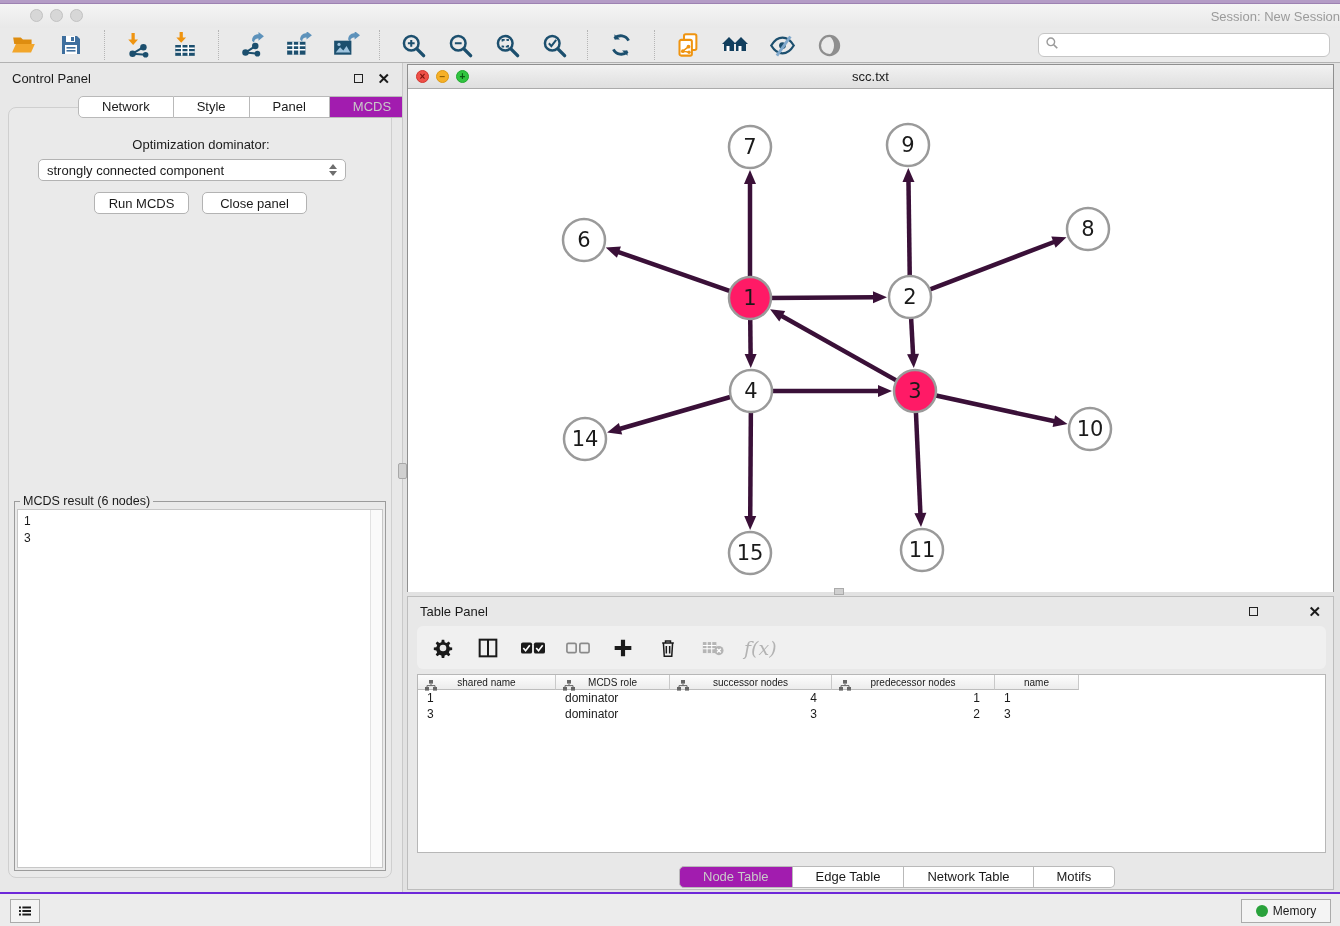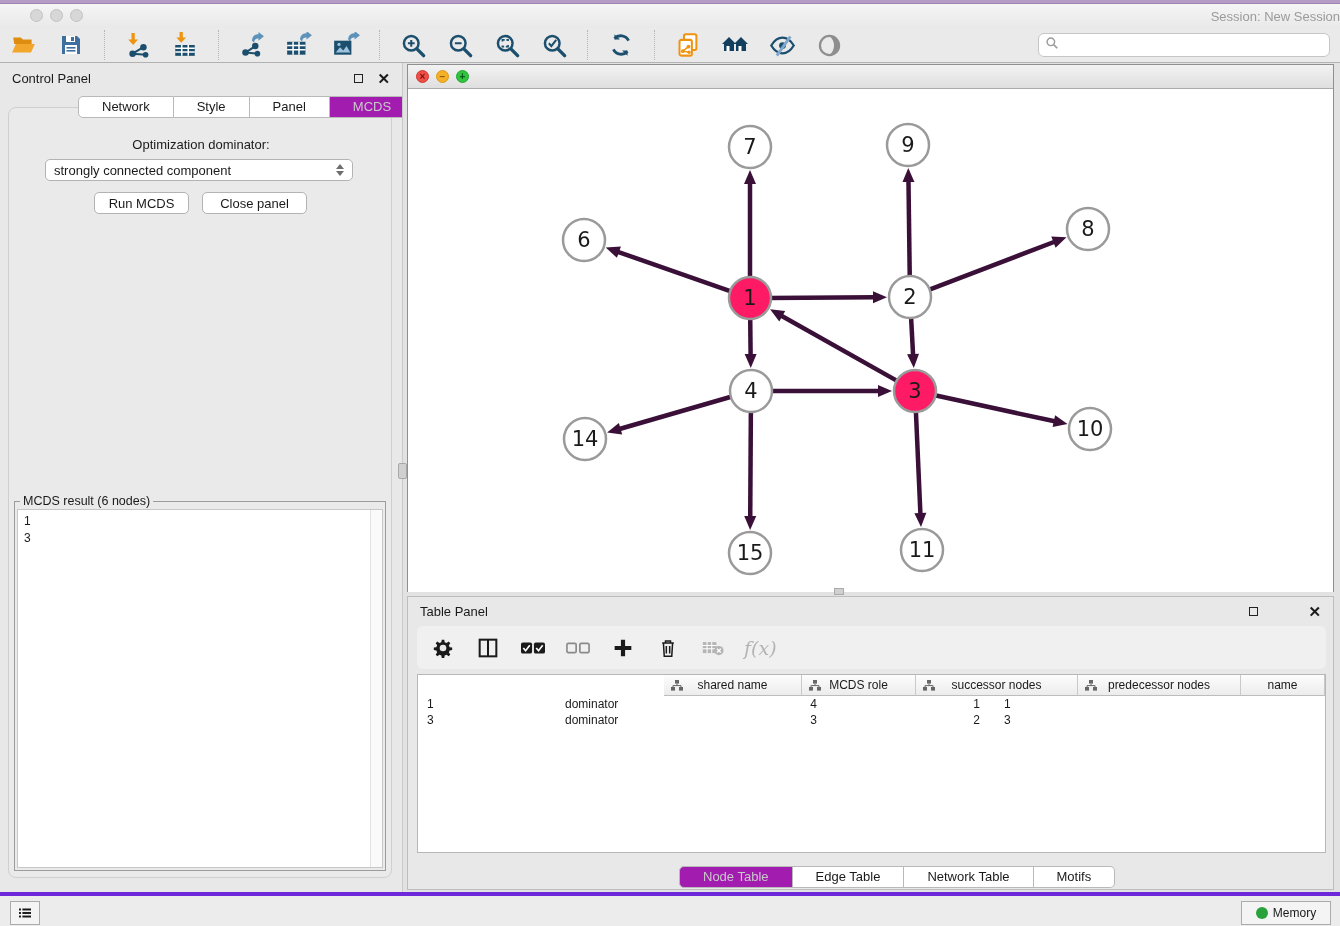--- a/index.html
+++ b/index.html
@@ -27,21 +27,21 @@
   .float-box { width:9px; height:9px; border:1.5px solid #222; margin-right:14px; }
   .close-x { font-size:15px; font-weight:bold; line-height:1; }
   .cp-content { left:8px; top:107px; width:384px; height:771px; background:#eaeaea; border:1px solid #cfcfcf; border-radius:8px; }
   .seg { display:flex; font-size:13px; }
   .seg-tabs { left:78px; top:96px; }
   .seg .tab { background:#fff; border:1px solid #b9b9b9; border-left:none; padding:2px 23px 3px; white-space:nowrap; }
   .seg .tab:first-child { border-left:1px solid #b9b9b9; border-radius:5px 0 0 5px; }
   .seg .tab:last-child { border-radius:0 5px 5px 0; }
   .seg .tab.selected { background:#a21caf; color:#c9c9c9; }
   .opt-label { left:0; top:137px; width:402px; text-align:center; font-size:13px; }
-  .cp-select { left:45px; top:159px; width:308px; height:22px; background:#fff; border:1px solid #b3b3b3; border-radius:5px;
+  .cp-select { left:38px; top:159px; width:308px; height:22px; background:#fff; border:1px solid #b3b3b3; border-radius:5px;
                display:flex; align-items:center; padding:8px 8px; font-size:13px; }
   .stepper { margin-left:auto; display:flex; flex-direction:column; gap:2px; }
   .stepper i { width:0; height:0; border-left:4px solid transparent; border-right:4px solid transparent; display:block; }
   .stepper .up { border-bottom:5px solid #6e6e6e; }
   .stepper .dn { border-top:5px solid #6e6e6e; }
   .cp-btn { height:22px; background:#fff; border:1px solid #b3b3b3; border-radius:5px; font-size:13px;
             display:flex; align-items:center; justify-content:center; font-family:"Liberation Sans",sans-serif; }
   .result-group { left:14px; top:501px; width:372px; height:370px; border:1px solid #9c9c9c; background:#eaeaea; }
   .result-legend { position:absolute; left:5px; top:-8px; background:#eaeaea; padding:0 3px; font-size:12.5px; }
   .result-text { position:absolute; left:2px; top:7px; right:2px; bottom:2px; background:#fff; border:1px solid #c7c7c7;
@@ -63,33 +63,33 @@
   .tl.yellow { background:#f6b027; border:1px solid #dd9a14; color:#8a5d05; }
   .tl.green { background:#31c440; border:1px solid #1fa92e; color:#0c5a14; }
   .net-title { position:absolute; left:0; width:100%; text-align:center; font-size:13px; }
   .net-canvas { position:relative; width:925px; height:503px; background:#fff; overflow:hidden; }
 
   
   .table-panel { left:407px; top:596px; width:927px; height:294px; background:#e8e8e8; border:1px solid #bdbdbd; }
   .tp-toolbar { position:absolute; left:9px; top:29px; width:909px; height:43px; background:#f0f0f0; border-radius:6px;
                 display:flex; align-items:center; gap:17px; padding:0 12px; }
   .tp-table { position:absolute; left:9px; top:77px; width:909px; height:179px; background:#fff; border:1px solid #b7b7b7; }
-  .thead { display:flex; height:21px; font-size:12px;justify-content:flex-end; }
+  .thead { display:flex; height:15px; font-size:10px; }
   .th { position:relative; background:linear-gradient(#fdfdfd,#ececec); border-right:1px solid #c9c9c9; border-bottom:1px solid #bdbdbd;
         display:flex; align-items:center; justify-content:center; }
   .th .tree { position:absolute; left:7px; top:5px; }
   .trow { display:flex; height:16px; font-size:12px; align-items:center; }
   .td { padding-left:9px; }
   .td.num { text-align:right; padding-right:15px; padding-left:0; }
   .tp-tabs { left:679px; top:866px; }
   .gray-ic { color:#b5b5b5; }
   .fx { font-family:"DejaVu Serif",serif; font-style:italic; font-size:19px; color:#b3b3b3; }
 
   
-  .statusbar { left:0; top:892px; width:1340px; height:34px; background:#ececec; border-top:4px solid #6d28d9; }
+  .statusbar { left:0; top:892px; width:1340px; height:34px; background:#ececec; border-top:2px solid #6d28d9; }
   .sb-btn { position:absolute; top:5px; height:24px; background:#f4f4f4; border:1px solid #ababab; display:flex;
             align-items:center; justify-content:center; font-size:12px; gap:5px; padding:0 8px; }
   .dot { width:12px; height:12px; border-radius:50%; background:#2aa23c; }
 </style>
 </head>
 <body>
 
 <div class="abs desktop-strip"></div>
 <div class="abs titlebar">
   <div class="abs traffic" style="left:30px"></div>
@@ -277,20 +277,21 @@
 </div>
 
 <div class="abs vdivider"></div>
 <div class="abs vgrip"></div>
 
 <div class="abs net-frame">
   <div class="net-titlebar">
     <span class="tl red">×</span>
     <span class="tl yellow">−</span>
     <span class="tl green">+</span>
+    <span class="net-title">scc.txt</span>
   </div>
   <div class="net-canvas">
     <svg id="graph-svg" width="925" height="503">
         <line x1="342" y1="191" x2="342" y2="93" stroke="#3a1038" stroke-width="4.5"></line>
         <polygon points="342,81 348,95 336,95" fill="#3a1038"></polygon>
         <line x1="325.0073602418329" y1="203.06281261461632" x2="209.04124397421378" y2="162.54453102713495" stroke="#3a1038" stroke-width="4.5"></line>
         <polygon points="197.71281746876906,158.5864061035458 212.90837752024913,157.54000526167744 208.95025259666,168.86843176712216" fill="#3a1038"></polygon>
         <line x1="359.99964844779936" y1="208.88750219720126" x2="467.0006835737235" y2="208.21874572766424" stroke="#3a1038" stroke-width="4.5"></line>
         <polygon points="479.00044920558975,208.14374719246507 465.0382219026787,214.23112829946388 464.96322336747954,202.23136266759764" fill="#3a1038"></polygon>
         <line x1="342.1935371990054" y1="226.99895950749936" x2="342.6236776686007" y2="267.00202317986236" stroke="#3a1038" stroke-width="4.5"></line>

